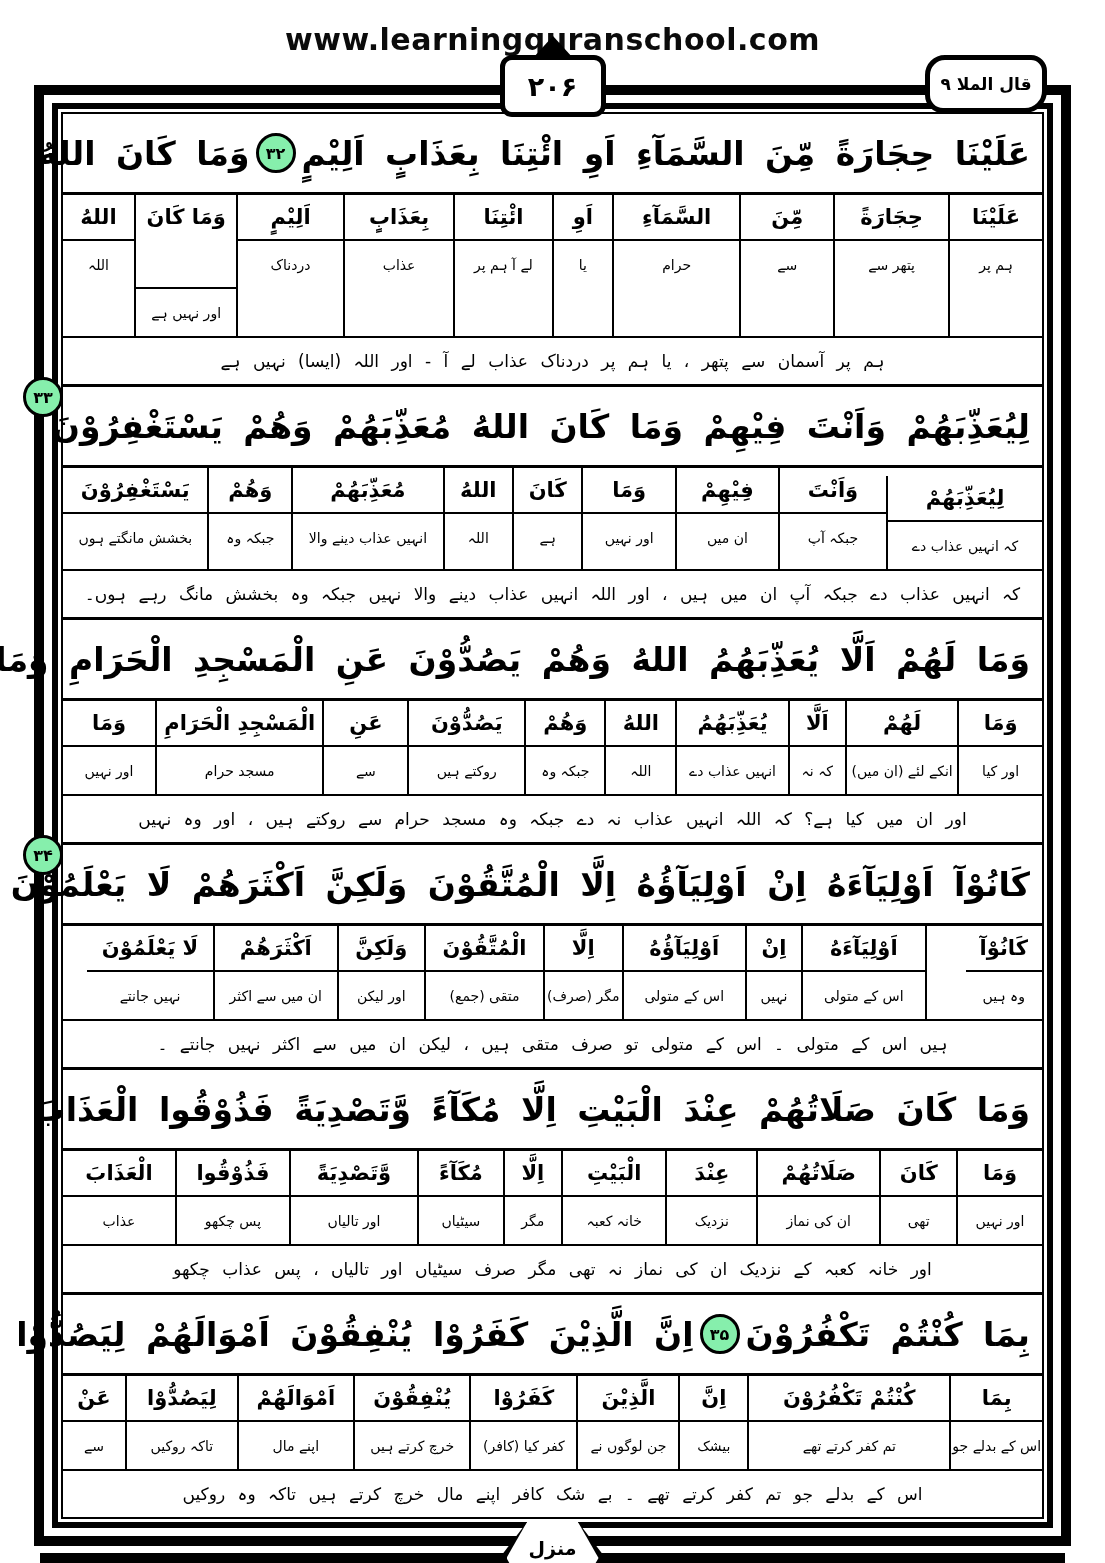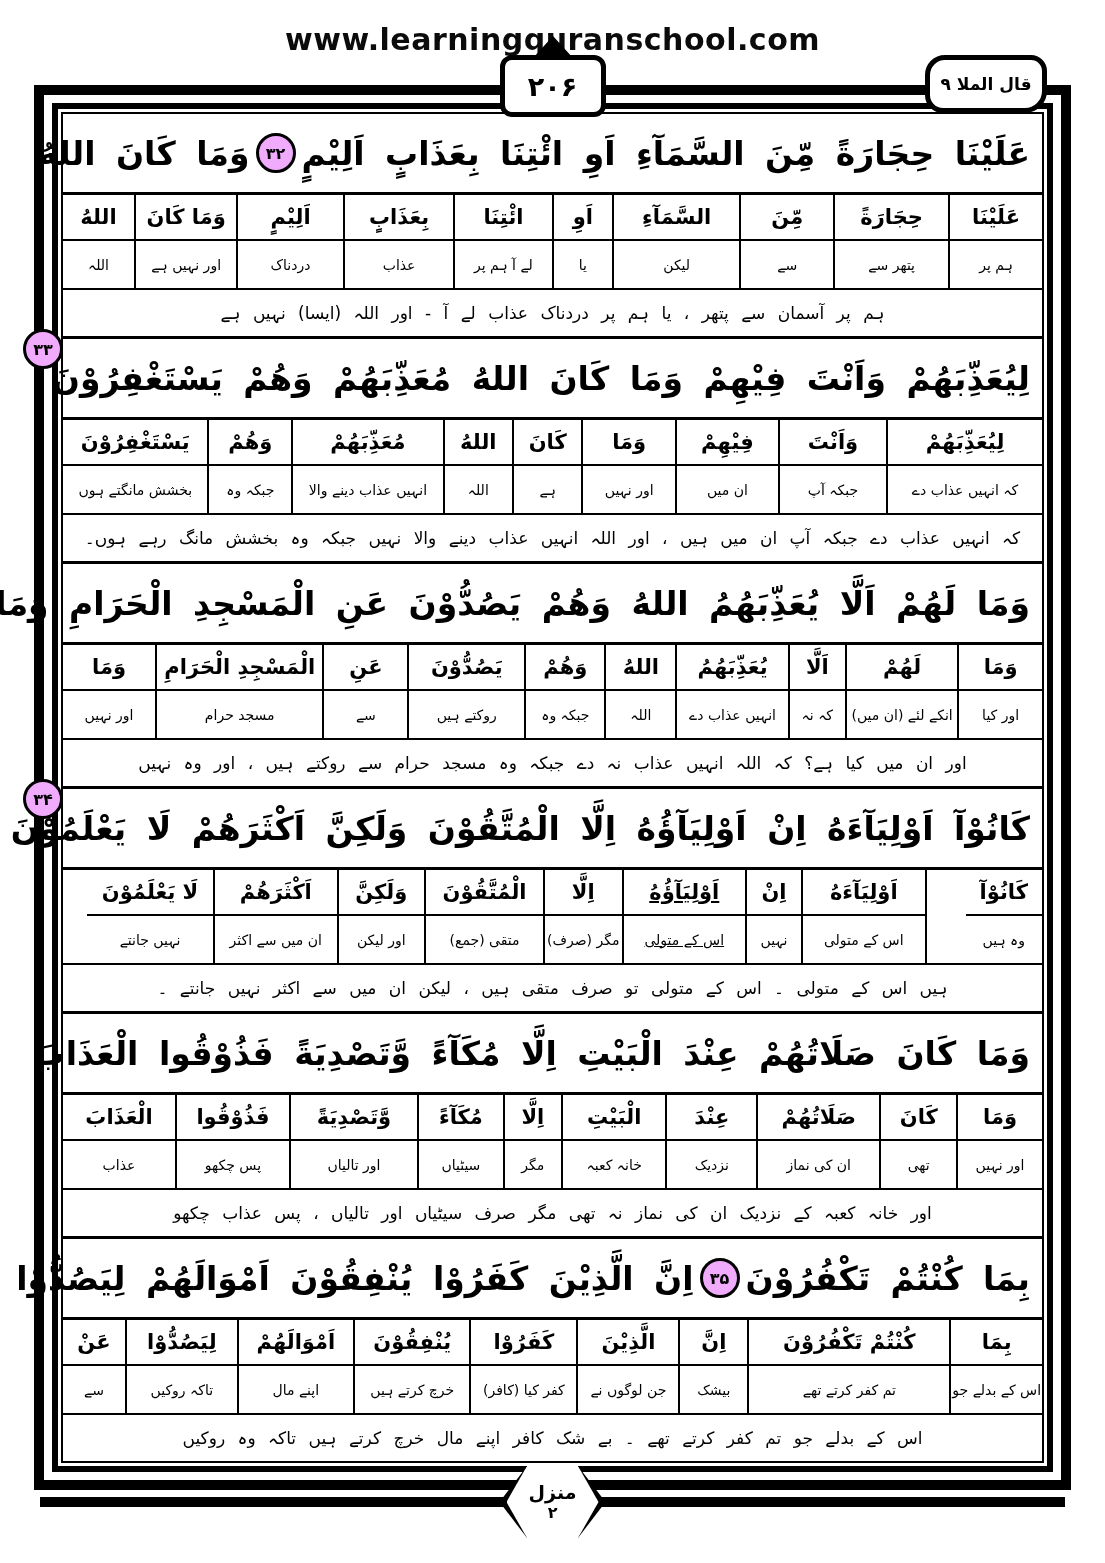--- a/index.html
+++ b/index.html
@@ -47,21 +47,21 @@
   .block:last-child{border-bottom:none;}
   .quran-row{
     position:relative;height:78px;border-bottom:3px solid #000;
     display:flex;align-items:center;justify-content:space-between;
     direction:rtl;padding:0 12px;font-size:33px;font-weight:bold;
     word-spacing:9px;overflow:visible;white-space:nowrap;
   }
   .qtext{flex:1 1 auto;text-align:center;}
   .vmark{
     flex:0 0 auto;width:34px;height:34px;border:3px solid #000;border-radius:50%;
-    background:#f0abfc;display:inline-flex;align-items:center;justify-content:center;
+    background:#86efac;display:inline-flex;align-items:center;justify-content:center;
     font-size:16px;font-weight:bold;word-spacing:0;margin:0 6px;
   }
   .vmark.edge{position:absolute;left:-46px;top:-10px;z-index:6;}
   .words-row{
     display:flex;direction:rtl;border-bottom:2px solid #000;align-items:stretch;
   }
   .word-col{flex:1 1 0;min-width:0;display:flex;flex-direction:column;}
   .word-col:not(:last-child){border-inline-end:2px solid #000;}
   .word-col .ar{
     height:44px;display:flex;align-items:center;justify-content:center;
@@ -128,56 +128,56 @@
                 <div class="word-col" style="flex-grow: 1.35;">
                   <div class="ar">حِجَارَةً</div>
                   <div class="ur">پتھر سے</div>
                 </div>
                 <div class="word-col" style="flex-grow: 1.1;">
                   <div class="ar">مِّنَ</div>
                   <div class="ur">سے</div>
                 </div>
                 <div class="word-col" style="flex-grow: 1.5;">
                   <div class="ar">السَّمَآءِ</div>
-                  <div class="ur">لیکن</div>
+                  <div class="ur">حرام</div>
                 </div>
                 <div class="word-col" style="flex-grow: 0.7;">
                   <div class="ar">اَوِ</div>
                   <div class="ur">یا</div>
                 </div>
                 <div class="word-col" style="flex-grow: 1.15;">
                   <div class="ar">ائْتِنَا</div>
                   <div class="ur">لے آ ہم پر</div>
                 </div>
                 <div class="word-col" style="flex-grow: 1.3;">
                   <div class="ar">بِعَذَابٍ</div>
                   <div class="ur">عذاب</div>
                 </div>
                 <div class="word-col" style="flex-grow: 1.25;">
                   <div class="ar">اَلِيْمٍ</div>
                   <div class="ur">دردناک</div>
                 </div>
-                <div class="word-col" style="flex-grow: 1.2;">
+                <div class="word-col" style="flex-grow: 1.2; gap: 48px;">
                   <div class="ar">وَمَا كَانَ</div>
                   <div class="ur">اور نہیں ہے</div>
                 </div>
                 <div class="word-col" style="flex-grow: 0.85;">
                   <div class="ar">اللهُ</div>
                   <div class="ur">اللہ</div>
                 </div>
               </div>
               <div class="translation-row" dir="rtl">ہم پر آسمان سے پتھر ، یا ہم پر دردناک عذاب لے آ - اور اللہ (ایسا) نہیں ہے</div>
             </section>
             <section class="block">
               <div class="quran-row" dir="rtl">
                 <span class="qtext">لِيُعَذِّبَهُمْ وَاَنْتَ فِيْهِمْ وَمَا كَانَ اللهُ مُعَذِّبَهُمْ وَهُمْ يَسْتَغْفِرُوْنَ</span>
                 <span class="vmark edge">۳۳</span>
               </div>
               <div class="words-row" dir="rtl">
-                <div class="word-col" style="flex-grow: 1.6;">
+                <div class="word-col" style="flex-grow: 1.6; margin-top: 8px;">
                   <div class="ar">لِيُعَذِّبَهُمْ</div>
                   <div class="ur">کہ انہیں عذاب دے</div>
                 </div>
                 <div class="word-col" style="flex-grow: 1.1;">
                   <div class="ar">وَاَنْتَ</div>
                   <div class="ur">جبکہ آپ</div>
                 </div>
                 <div class="word-col" style="flex-grow: 1.05;">
                   <div class="ar">فِيْهِمْ</div>
                   <div class="ur">ان میں</div>
@@ -268,21 +268,21 @@
                   <div class="ur">وہ ہیں</div>
                 </div>
                 <div class="word-col" style="flex-grow: 1.35;">
                   <div class="ar">اَوْلِيَآءَهُ</div>
                   <div class="ur">اس کے متولی</div>
                 </div>
                 <div class="word-col" style="flex-grow: 0.6;">
                   <div class="ar">اِنْ</div>
                   <div class="ur">نہیں</div>
                 </div>
-                <div class="word-col" style="flex-grow: 1.35; text-decoration: underline;">
+                <div class="word-col" style="flex-grow: 1.35;">
                   <div class="ar">اَوْلِيَآؤُهُ</div>
                   <div class="ur">اس کے متولی</div>
                 </div>
                 <div class="word-col" style="flex-grow: 0.85;">
                   <div class="ar">اِلَّا</div>
                   <div class="ur">مگر (صرف)</div>
                 </div>
                 <div class="word-col" style="flex-grow: 1.3;">
                   <div class="ar">الْمُتَّقُوْنَ</div>
                   <div class="ur">متقی (جمع)</div>

